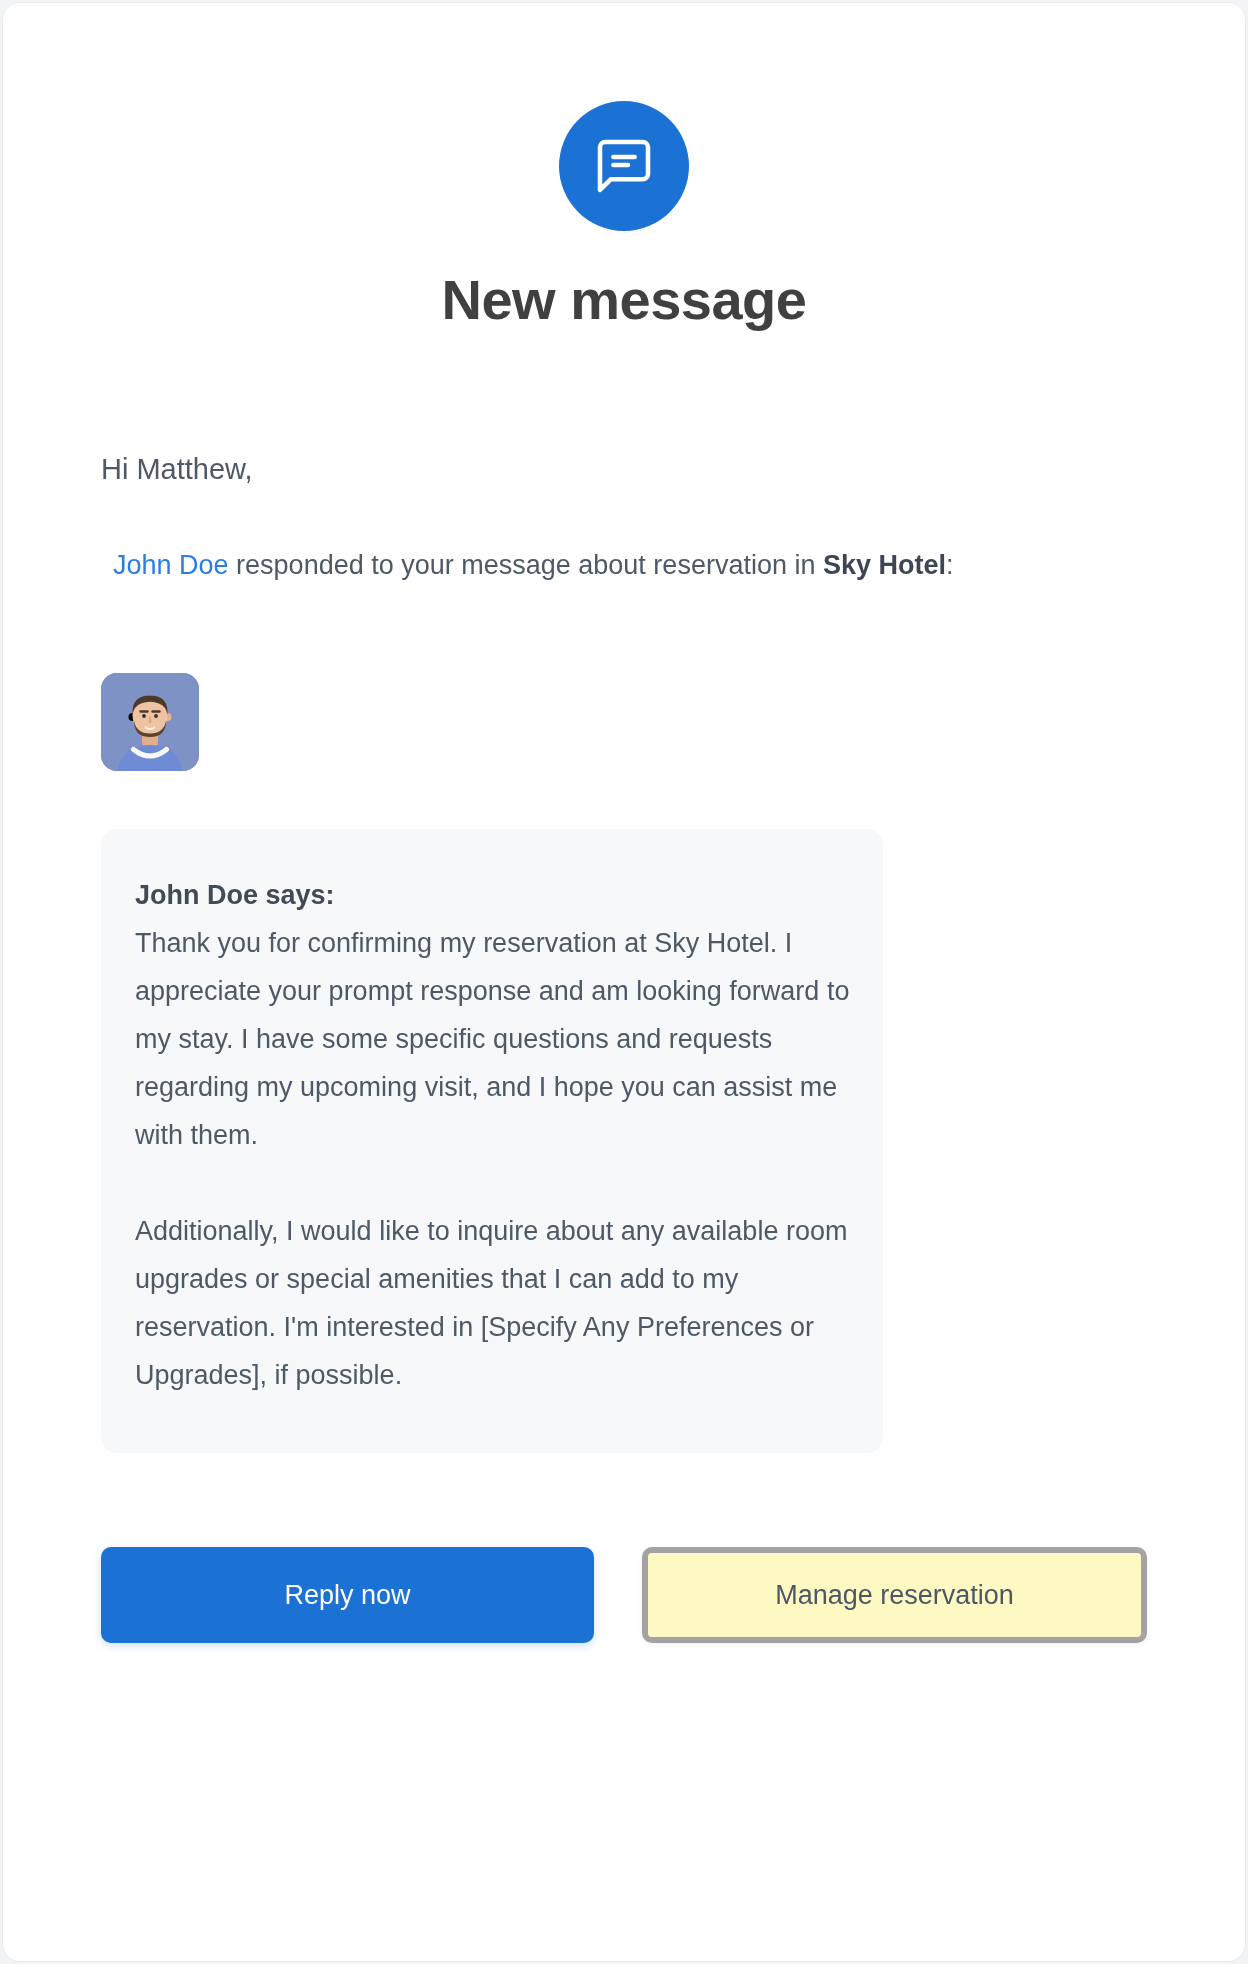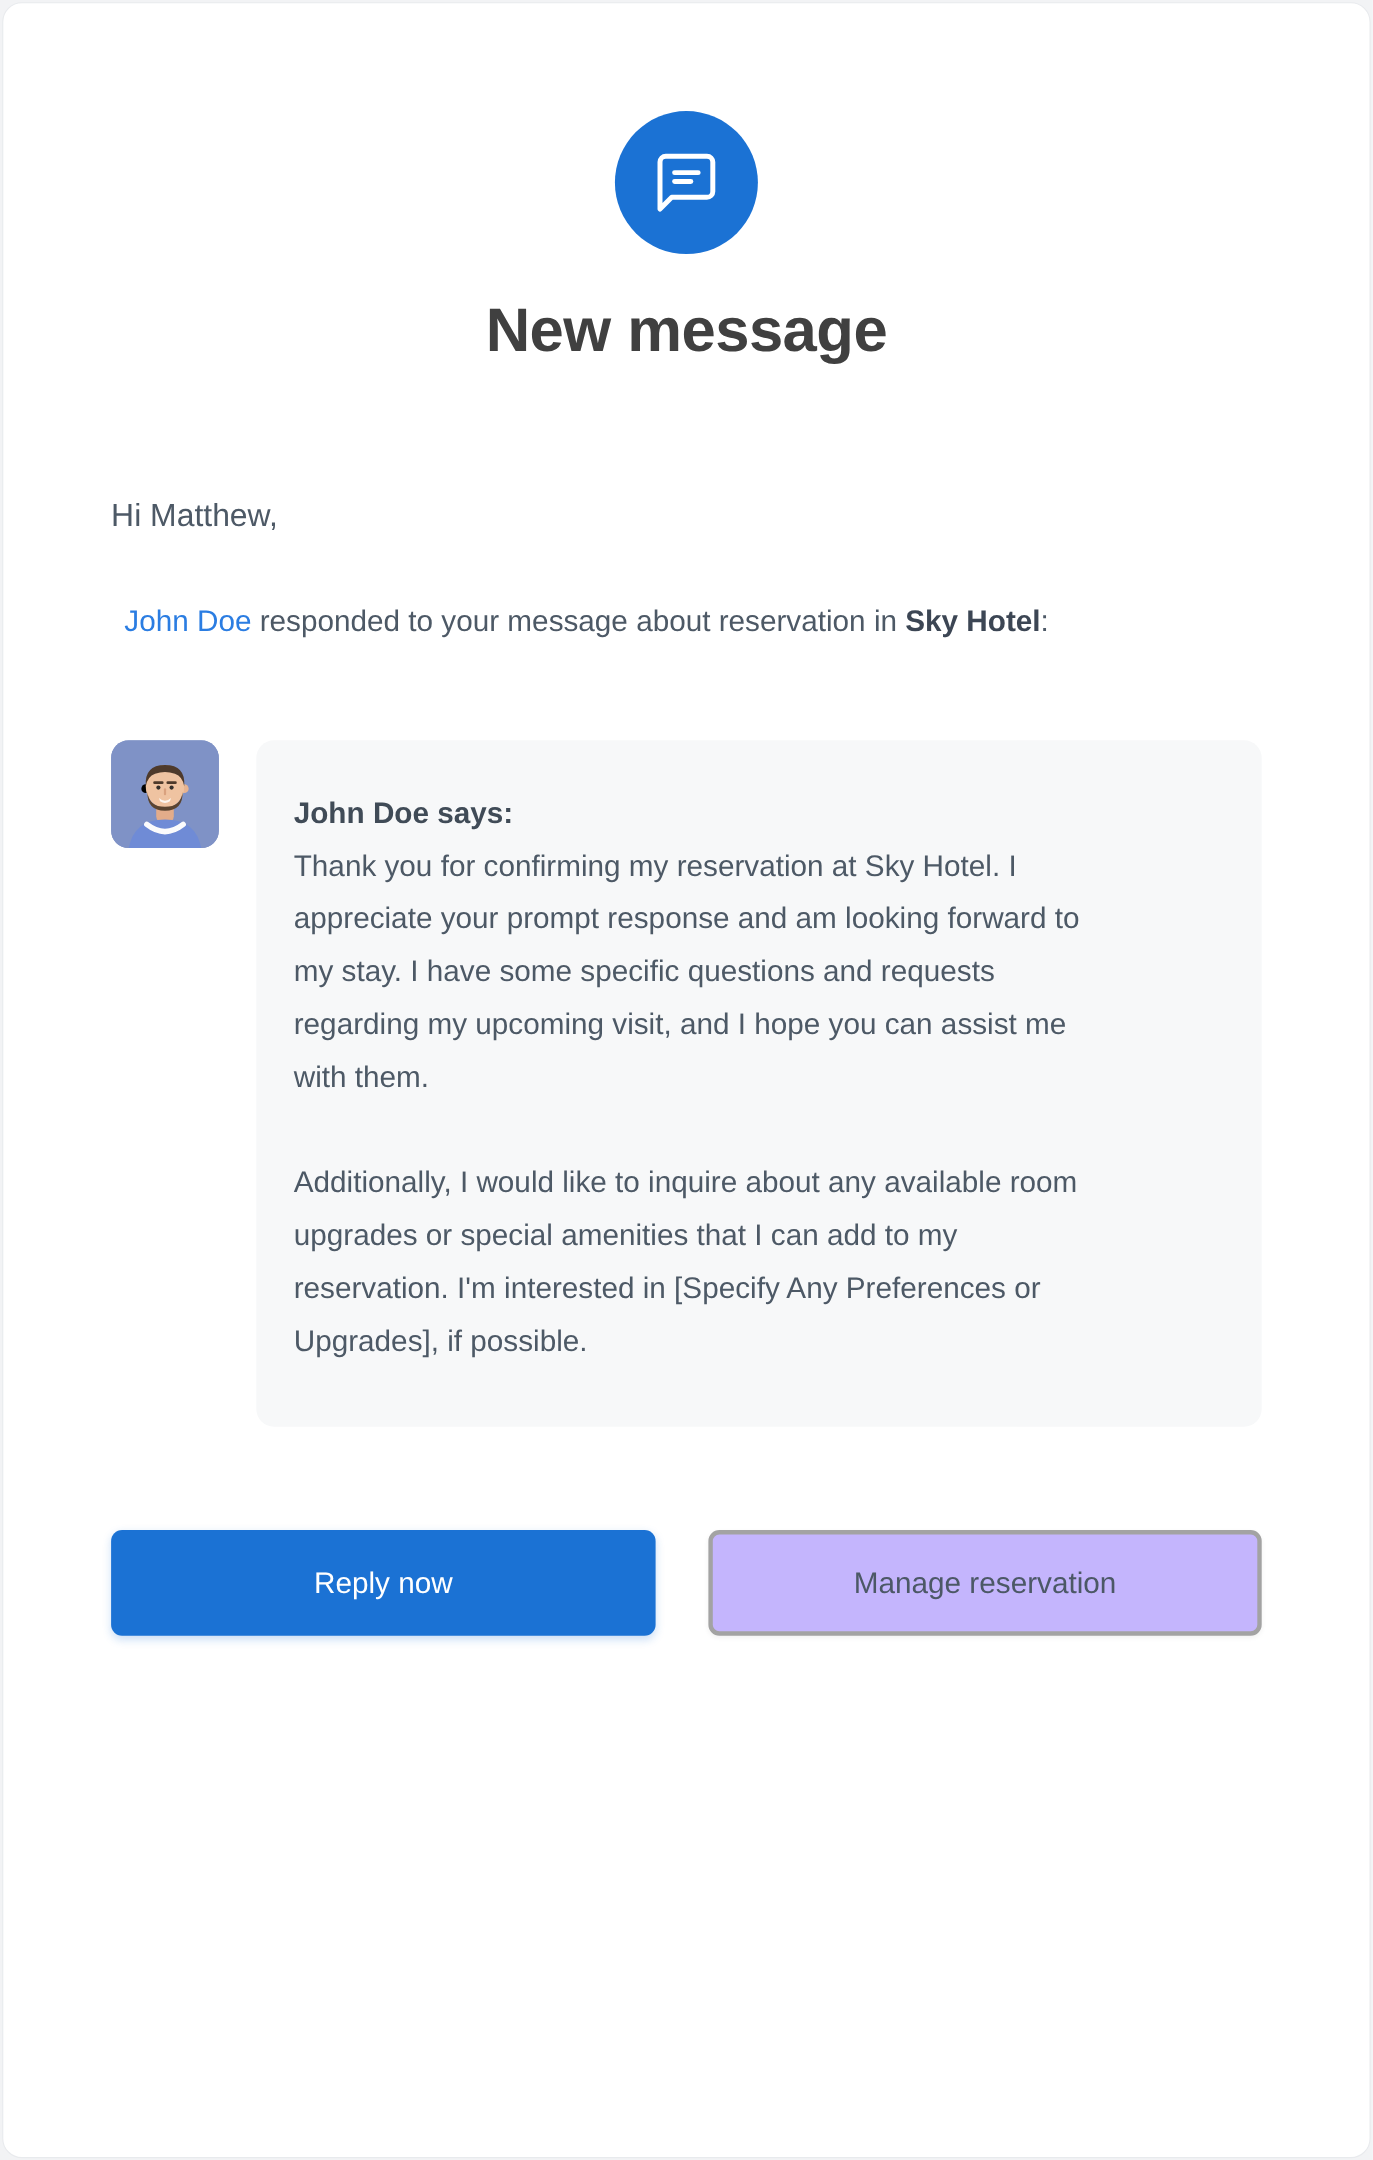--- a/index.html
+++ b/index.html
@@ -63,23 +63,24 @@
     text-decoration: none;
     cursor: pointer;
   }
   .intro .hotel-name {
     font-weight: 700;
     color: #3c4654;
   }
   
   .quote {
     display: flex;
-    gap: 34px;
+    gap: 58px;
     align-items: flex-start;
     margin: 84px 0 0;
+    flex-direction: column;
   }
   .avatar {
     width: 98px;
     height: 98px;
     border-radius: 16px;
     overflow: hidden;
     flex: none;
     background: #7f92c6;
   }
   .avatar svg { display: block; }
@@ -117,22 +118,22 @@
     font-size: 27px;
     text-decoration: none;
     cursor: pointer;
   }
   .btn-primary {
     background: var(--accent-blue, #1b72d4);
     color: #ffffff;
     box-shadow: 0 3px 8px rgba(26, 114, 212, 0.22);
   }
   .btn-secondary {
-    background: #c4b5fd;
-    border: 4px solid #a3a3a3;
+    background: #fef9c3;
+    border: 6px solid #a3a3a3;
     color: #4c5866;
     box-shadow: 0 2px 5px rgba(0, 0, 0, 0.05);
   }
 </style>
 </head>
 <body>
 
 <div class="frame">
   <div class="content">
 

